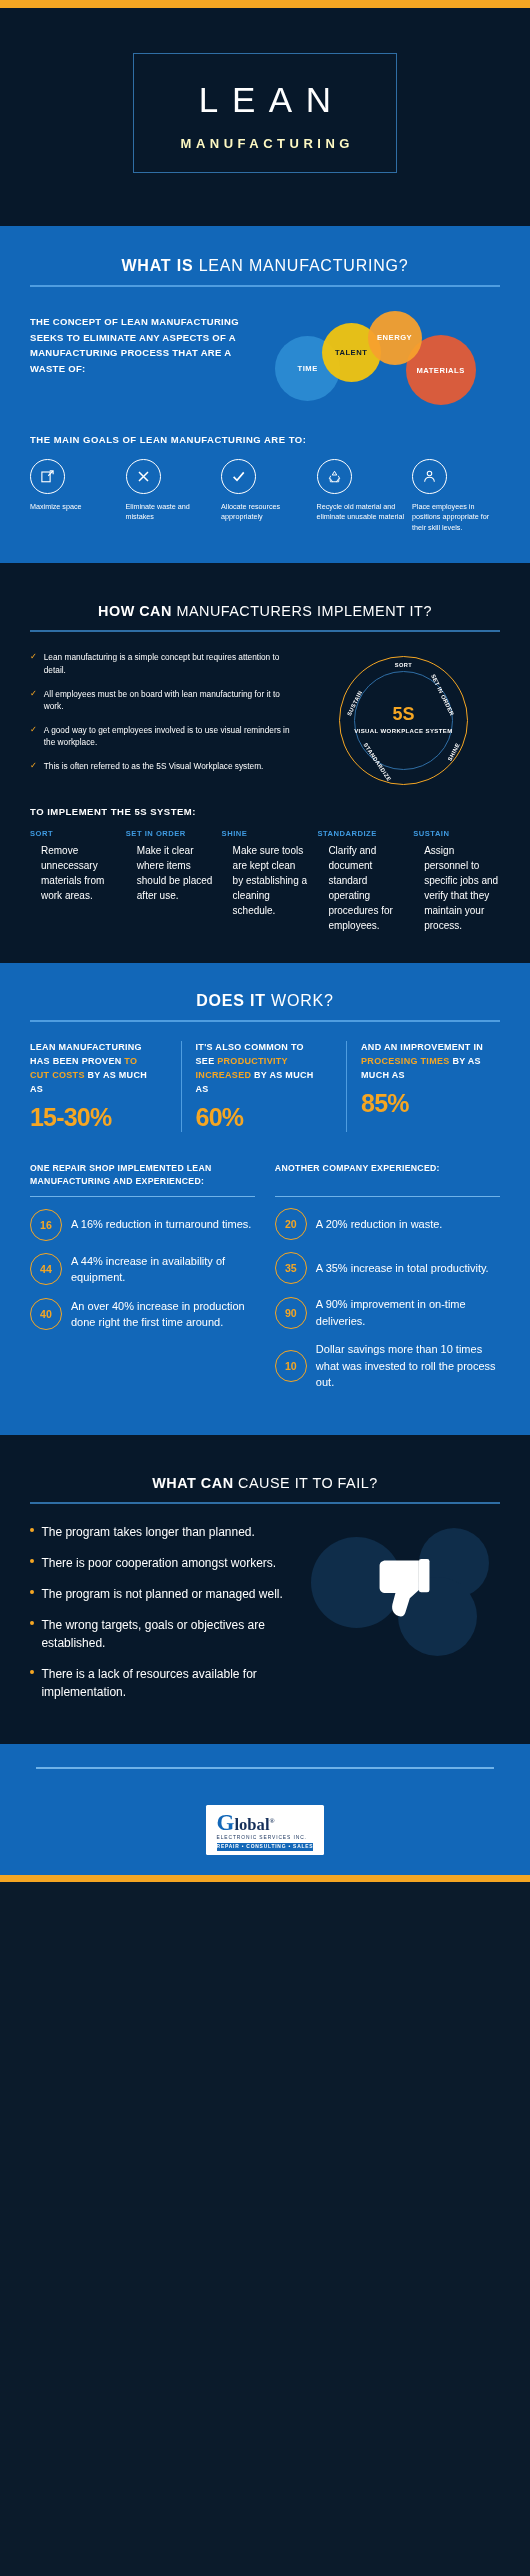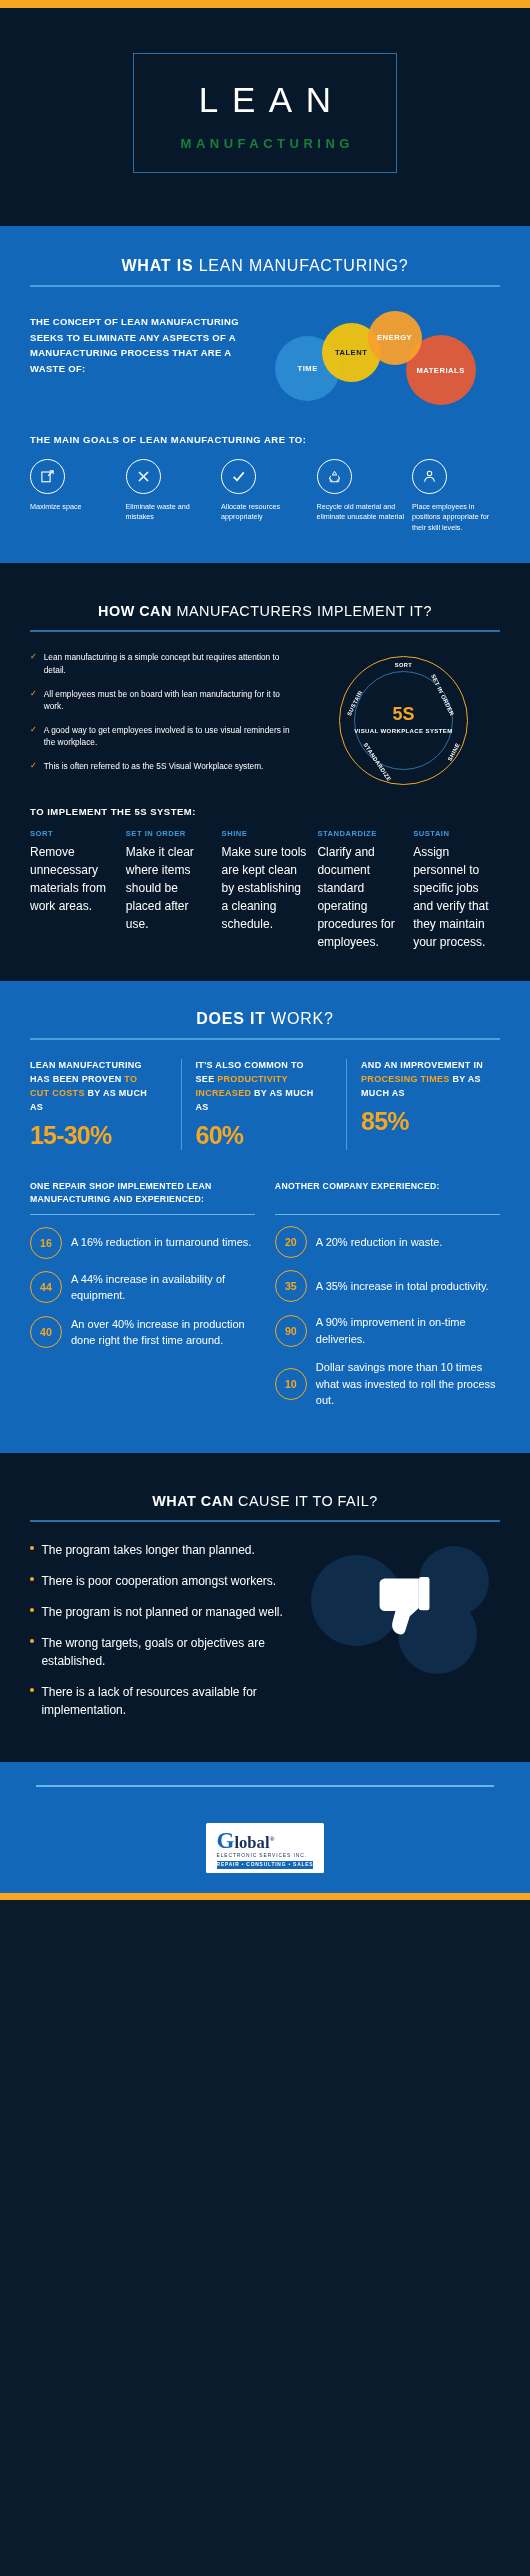--- a/index.html
+++ b/index.html
@@ -37,21 +37,21 @@
   }
   .hero-title {
     color: #ffffff;
     font-size: 35px;
     letter-spacing: 13.6px;
     font-weight: 400;
     margin: 0 0 16.6px 0;
     padding-left: 13.6px;
   }
   .hero-sub {
-    color: #15803d;
+    color: #fef9c3;
     font-size: 13px;
     letter-spacing: 4.5px;
     font-weight: bold;
     margin: 0;
     padding-left: 4.5px;
     text-align: center;
   }
 
   
   .sec-blue {
@@ -251,22 +251,23 @@
   .five { width: 20%; }
   .five-title {
     color: #3f9ae0;
     font-size: 7.6px;
     font-weight: bold;
     letter-spacing: 0.5px;
     margin-bottom: 5.3px;
   }
   .five-text {
     color: #ffffff;
-    font-size: 12px;
+    font-size: 10px;
     line-height: 1.5;
+    margin-left: 11px;
   }
 
   
   .sec-blue2 {
     background: #1267b8;
     padding: 24px 30px 32px 30px;
   }
   .stats {
     display: flex;
     gap: 12px;

